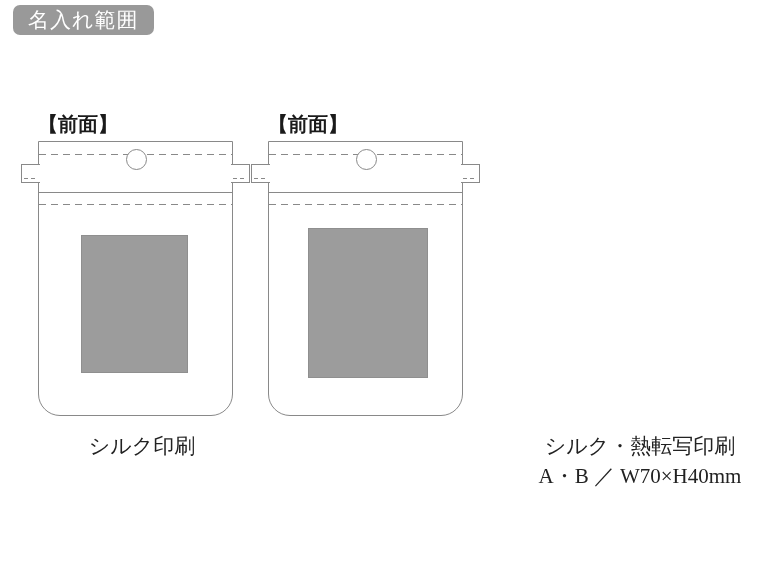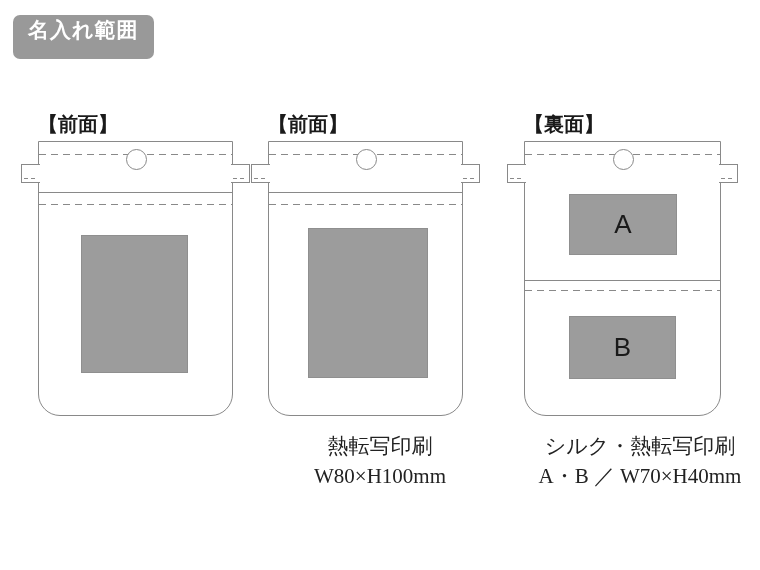--- a/index.html
+++ b/index.html
@@ -8,28 +8,28 @@
     width: 760px;
     height: 570px;
     background: var(--page-bg, #ffffff);
     overflow: hidden;
     font-family: "Liberation Sans", "DejaVu Sans", sans-serif;
   }
 
   
   .badge {
     position: absolute;
-    left: 13px; top: 15px;
-    height: 44px;
+    left: 13px; top: 5px;
+    height: 30px;
     line-height: 30px;
     padding: 0 15px;
     background: var(--badge-bg, #999999);
     color: var(--badge-text, #ffffff);
     font-size: 21px;
-    font-weight: bold;
+    font-weight: normal;
     border-radius: 7px;
     letter-spacing: 1px;
   }
 
   
   .figure { position: absolute; top: 111px; height: 310px; }
   .fig-1 { left: 38px;  width: 195px; }
   .fig-2 { left: 268px; width: 195px; }
   .fig-3 { left: 524px; width: 197px; }
 
@@ -149,62 +149,38 @@
         </div>
       <div class="tab tab-right">
           <span class="stitch"></span>
         </div>
       <div class="seam-solid"></div>
       <div class="dash seam-dash"></div>
       <div class="print-area pa-1"></div>
     </div>
   </div>
   <div class="caption cap-1">
+    <div>シルク印刷</div>
   </div>
 
   <div class="figure fig-2">
     <div class="view-label">【前面】</div>
     <div class="pouch">
       <div class="dash top-dash"></div>
       <div class="hole"></div>
       <div class="tab tab-left">
           <span class="stitch"></span>
         </div>
       <div class="tab tab-right">
           <span class="stitch"></span>
         </div>
       <div class="seam-solid"></div>
       <div class="dash seam-dash"></div>
       <div class="print-area pa-2"></div>
     </div>
   </div>
-  <div class="caption cap-2">
-    <div>熱転写印刷</div>
-    <div>W80×H100mm</div>
-  </div>
 
-  <div class="figure fig-3">
-    <div class="view-label">【裏面】</div>
-    <div class="pouch">
-      <div class="dash top-dash"></div>
-      <div class="hole"></div>
-      <div class="tab tab-left">
-          <span class="stitch"></span>
-        </div>
-      <div class="tab tab-right">
-          <span class="stitch"></span>
-        </div>
-      <div class="print-area pa-a">
-        <span>A</span>
-      </div>
-      <div class="mid-solid"></div>
-      <div class="dash mid-dash"></div>
-      <div class="print-area pa-b">
-        <span>B</span>
-      </div>
-    </div>
-  </div>
   <div class="caption cap-3">
     <div>シルク・熱転写印刷</div>
     <div>A・B ／ W70×H40mm</div>
   </div>
 
 </div>
 
 </body></html>

